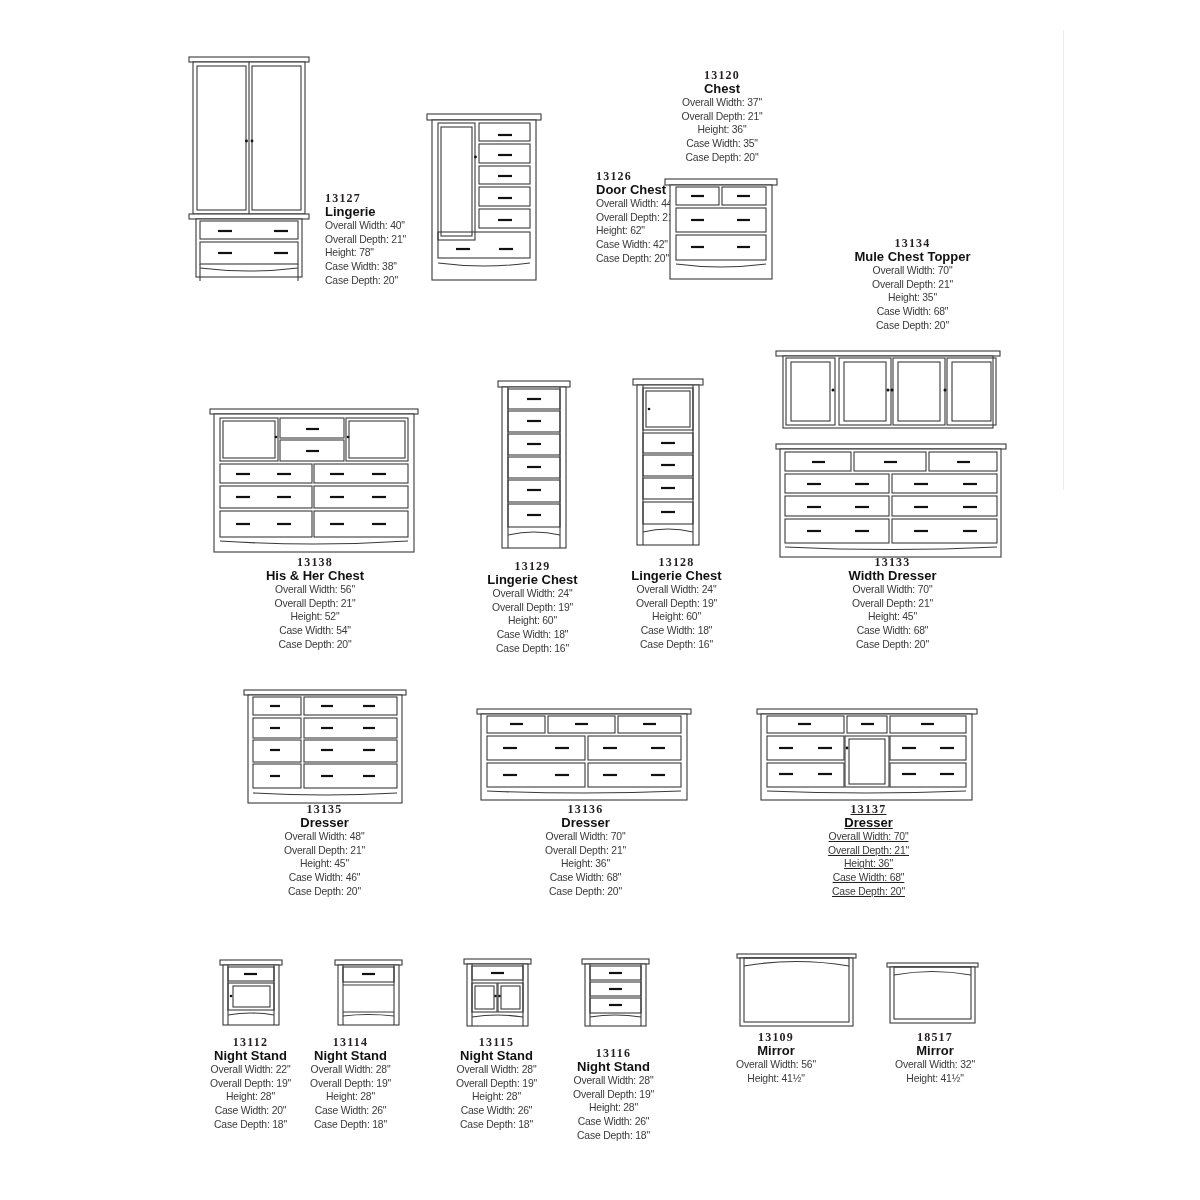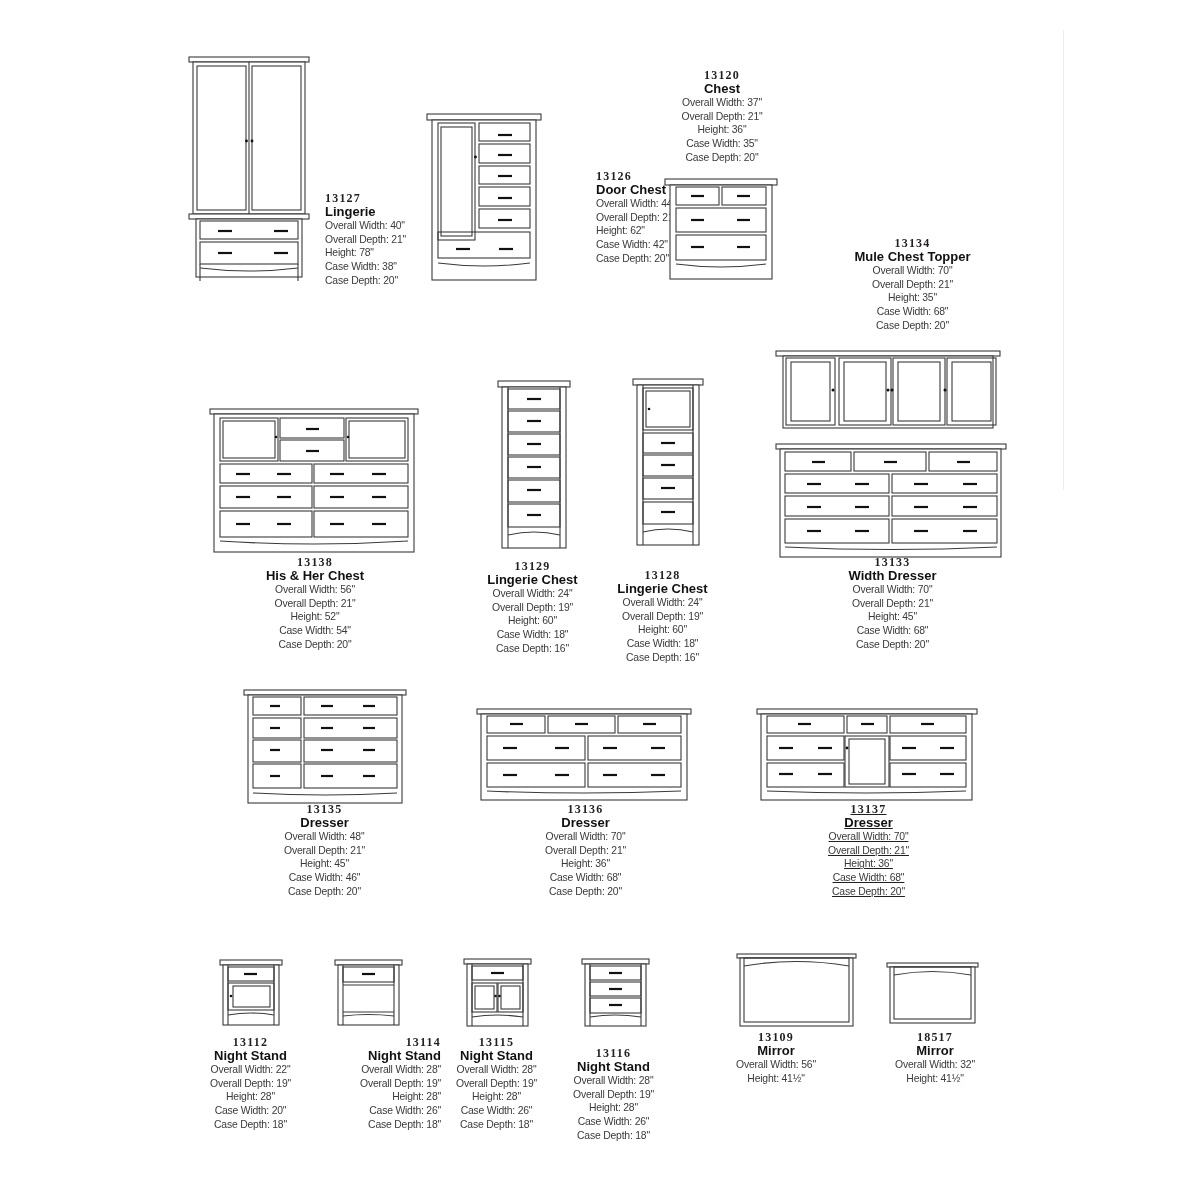--- a/index.html
+++ b/index.html
@@ -231,21 +231,21 @@
   <rect class="l" x="11" y="77" width="50" height="21"></rect>
   <rect class="l" x="11" y="100" width="50" height="21"></rect>
   <rect class="l" x="11" y="124" width="50" height="22"></rect>
   <line class="h" x1="29" y1="65" x2="43" y2="65"></line>
   <line class="h" x1="29" y1="87" x2="43" y2="87"></line>
   <line class="h" x1="29" y1="110" x2="43" y2="110"></line>
   <line class="h" x1="29" y1="134" x2="43" y2="134"></line>
   <path class="l" d="M11 154 Q36 148 61 154"></path>
 </svg>
 </div>
-<div class="lbl" style="left:600px;top:556px;width:125px;margin-top:13px;">
+<div class="lbl" style="left:614px;top:556px;width:125px;">
   <div class="sku">13128</div>
   <div class="name">Lingerie Chest</div>
   <div class="spec">Overall Width: 24"</div>
   <div class="spec">Overall Depth: 19"</div>
   <div class="spec">Height: 60"</div>
   <div class="spec">Case Width: 18"</div>
   <div class="spec">Case Depth: 16"</div>
 </div>
 
 <div class="fig" style="left:775px;top:443px;">
@@ -429,21 +429,21 @@
   <rect class="o" x="4" y="6" width="61" height="60"></rect>
   <line class="l" x1="9" y1="6" x2="9" y2="66"></line>
       <line class="l" x1="60" y1="6" x2="60" y2="66"></line>
   <rect class="l" x="9" y="8" width="51" height="15"></rect>
   <line class="h" x1="28" y1="15" x2="41" y2="15"></line>
   <line class="l" x1="9" y1="26" x2="60" y2="26"></line>
   <line class="l" x1="9" y1="53" x2="60" y2="53"></line>
   <path class="l" d="M9 57 Q34 54 60 57"></path>
 </svg>
 </div>
-<div class="lbl" style="left:316px;top:1036px;width:125px;text-align:right;">
+<div class="lbl" style="left:288px;top:1036px;width:125px;">
   <div class="sku">13114</div>
   <div class="name">Night Stand</div>
   <div class="spec">Overall Width: 28"</div>
   <div class="spec">Overall Depth: 19"</div>
   <div class="spec">Height: 28"</div>
   <div class="spec">Case Width: 26"</div>
   <div class="spec">Case Depth: 18"</div>
 </div>
 
 <div class="fig" style="left:463px;top:958px;">

